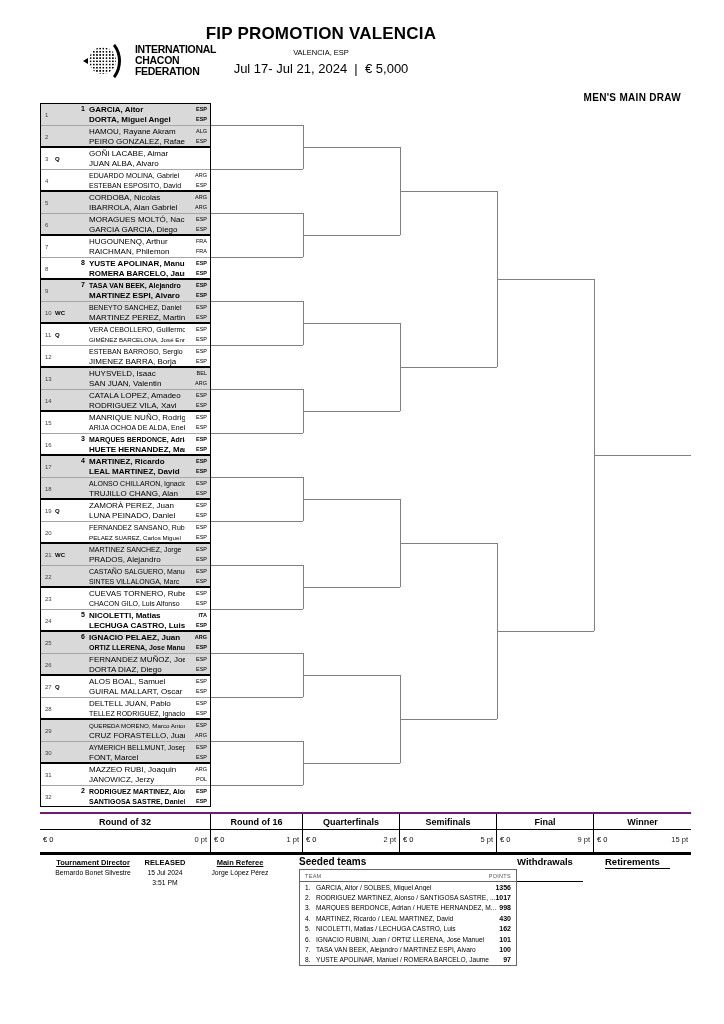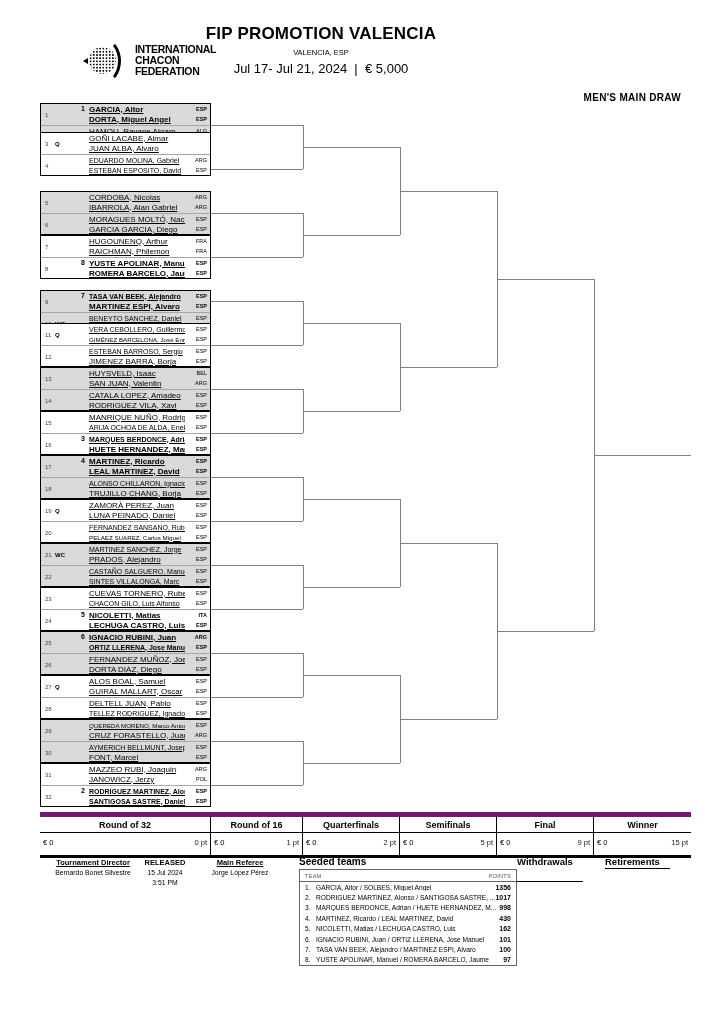--- a/index.html
+++ b/index.html
@@ -34,33 +34,33 @@
   .match.shaded { background:var(--shade); }
   .entry { position:absolute; left:0; right:0; height:21px; }
   .entry.e2 { top:21px; border-top:1px solid #a6a6a6; }
   .entry.e1 { top:0; }
   .pos { position:absolute; left:4px; top:0; height:100%; display:flex; align-items:center;
          font-size:6px; color:#444; }
   .tag { position:absolute; left:14px; top:0; height:100%; display:flex; align-items:center;
          font-size:6px; font-weight:bold; }
   .seed { position:absolute; left:26px; width:18px; top:1px; text-align:right;
           font-size:7px; font-weight:bold; }
-  .names { position:absolute; left:48px; top:0.5px; right:25px;text-decoration:underline; }
+  .names { position:absolute; left:48px; top:0.5px; right:25px; }
   .pname { font-size:8px; line-height:10px; white-space:nowrap; overflow:hidden; }
   .pname.small { font-size:7px; }
   .pname.xsmall { font-size:6.2px; }
   .entry.seeded .pname { font-weight:bold; }
   .ctrys { position:absolute; right:3px; top:1px; text-align:right; font-size:5.5px;
            line-height:9.8px; }
   .entry.seeded .ctrys { font-weight:bold; }
   .bl { position:absolute; background:var(--bline); }
 
   
   #rounds { position:absolute; left:40px; top:812px; width:651px; height:38px;
-            border-top:5px solid #701a75; border-bottom:3px solid #000; display:flex;
+            border-top:2px solid #701a75; border-bottom:3px solid #000; display:flex;
             box-sizing:content-box; }
   .rcol { box-sizing:border-box; border-right:1px solid #000; }
   .rcol:last-child { border-right:none; }
   .rname { height:15px; border-bottom:1px solid #000; display:flex; align-items:center;
            justify-content:center; font-weight:bold; font-size:9px; }
   .rvals { position:relative; height:22px; font-size:7.5px; }
   .rprize { position:absolute; left:3px; top:5px; }
   .rpts { position:absolute; right:3px; top:5px; color:#222; }
 
   
@@ -134,21 +134,21 @@
           <div class="names">
             <div class="pname">HAMOU, Rayane Akram</div>
             <div class="pname">PEIRO GONZALEZ, Rafael</div>
           </div>
           <div class="ctrys">
             <div>ALG</div>
             <div>ESP</div>
           </div>
         </div>
       </div>
-      <div class="match" style="top: 132px; padding-left: 37px;">
+      <div class="match" style="top: 147px; padding-left: 37px;">
         <div class="entry e1">
           <span class="pos">3</span>
           <span class="tag">Q</span>
           <span class="seed"></span>
           <div class="names">
             <div class="pname">GOÑI LACABE, Aimar</div>
             <div class="pname">JUAN ALBA, Alvaro</div>
           </div>
           <div class="ctrys">
             <div></div>
@@ -218,21 +218,21 @@
           <div class="names">
             <div class="pname">YUSTE APOLINAR, Manuel</div>
             <div class="pname">ROMERA BARCELO, Jaume</div>
           </div>
           <div class="ctrys">
             <div>ESP</div>
             <div>ESP</div>
           </div>
         </div>
       </div>
-      <div class="match shaded" style="top: 290px;">
+      <div class="match shaded" style="top: 279px;">
         <div class="entry e1 seeded">
           <span class="pos">9</span>
           <span class="tag"></span>
           <span class="seed">7</span>
           <div class="names">
             <div class="pname small">TASA VAN BEEK, Alejandro</div>
             <div class="pname">MARTINEZ ESPI, Alvaro</div>
           </div>
           <div class="ctrys">
             <div>ESP</div>
@@ -350,21 +350,21 @@
             <div>ESP</div>
             <div>ESP</div>
           </div>
         </div>
         <div class="entry e2">
           <span class="pos">18</span>
           <span class="tag"></span>
           <span class="seed"></span>
           <div class="names">
             <div class="pname small">ALONSO CHILLARON, Ignacio</div>
-            <div class="pname">TRUJILLO CHANG, Borja</div>
+            <div class="pname">TRUJILLO CHANG, Alan</div>
           </div>
           <div class="ctrys">
             <div>ESP</div>
             <div>ESP</div>
           </div>
         </div>
       </div>
       <div class="match" style="top: 499px;">
         <div class="entry e1">
           <span class="pos">19</span>
@@ -448,21 +448,21 @@
             <div>ESP</div>
           </div>
         </div>
       </div>
       <div class="match shaded" style="top: 631px;">
         <div class="entry e1 seeded">
           <span class="pos">25</span>
           <span class="tag"></span>
           <span class="seed">6</span>
           <div class="names">
-            <div class="pname">IGNACIO RUBINI, Juan</div>
+            <div class="pname">IGNACIO PELAEZ, Juan</div>
             <div class="pname small">ORTIZ LLERENA, Jose Manuel</div>
           </div>
           <div class="ctrys">
             <div>ARG</div>
             <div>ESP</div>
           </div>
         </div>
         <div class="entry e2">
           <span class="pos">26</span>
           <span class="tag"></span>

